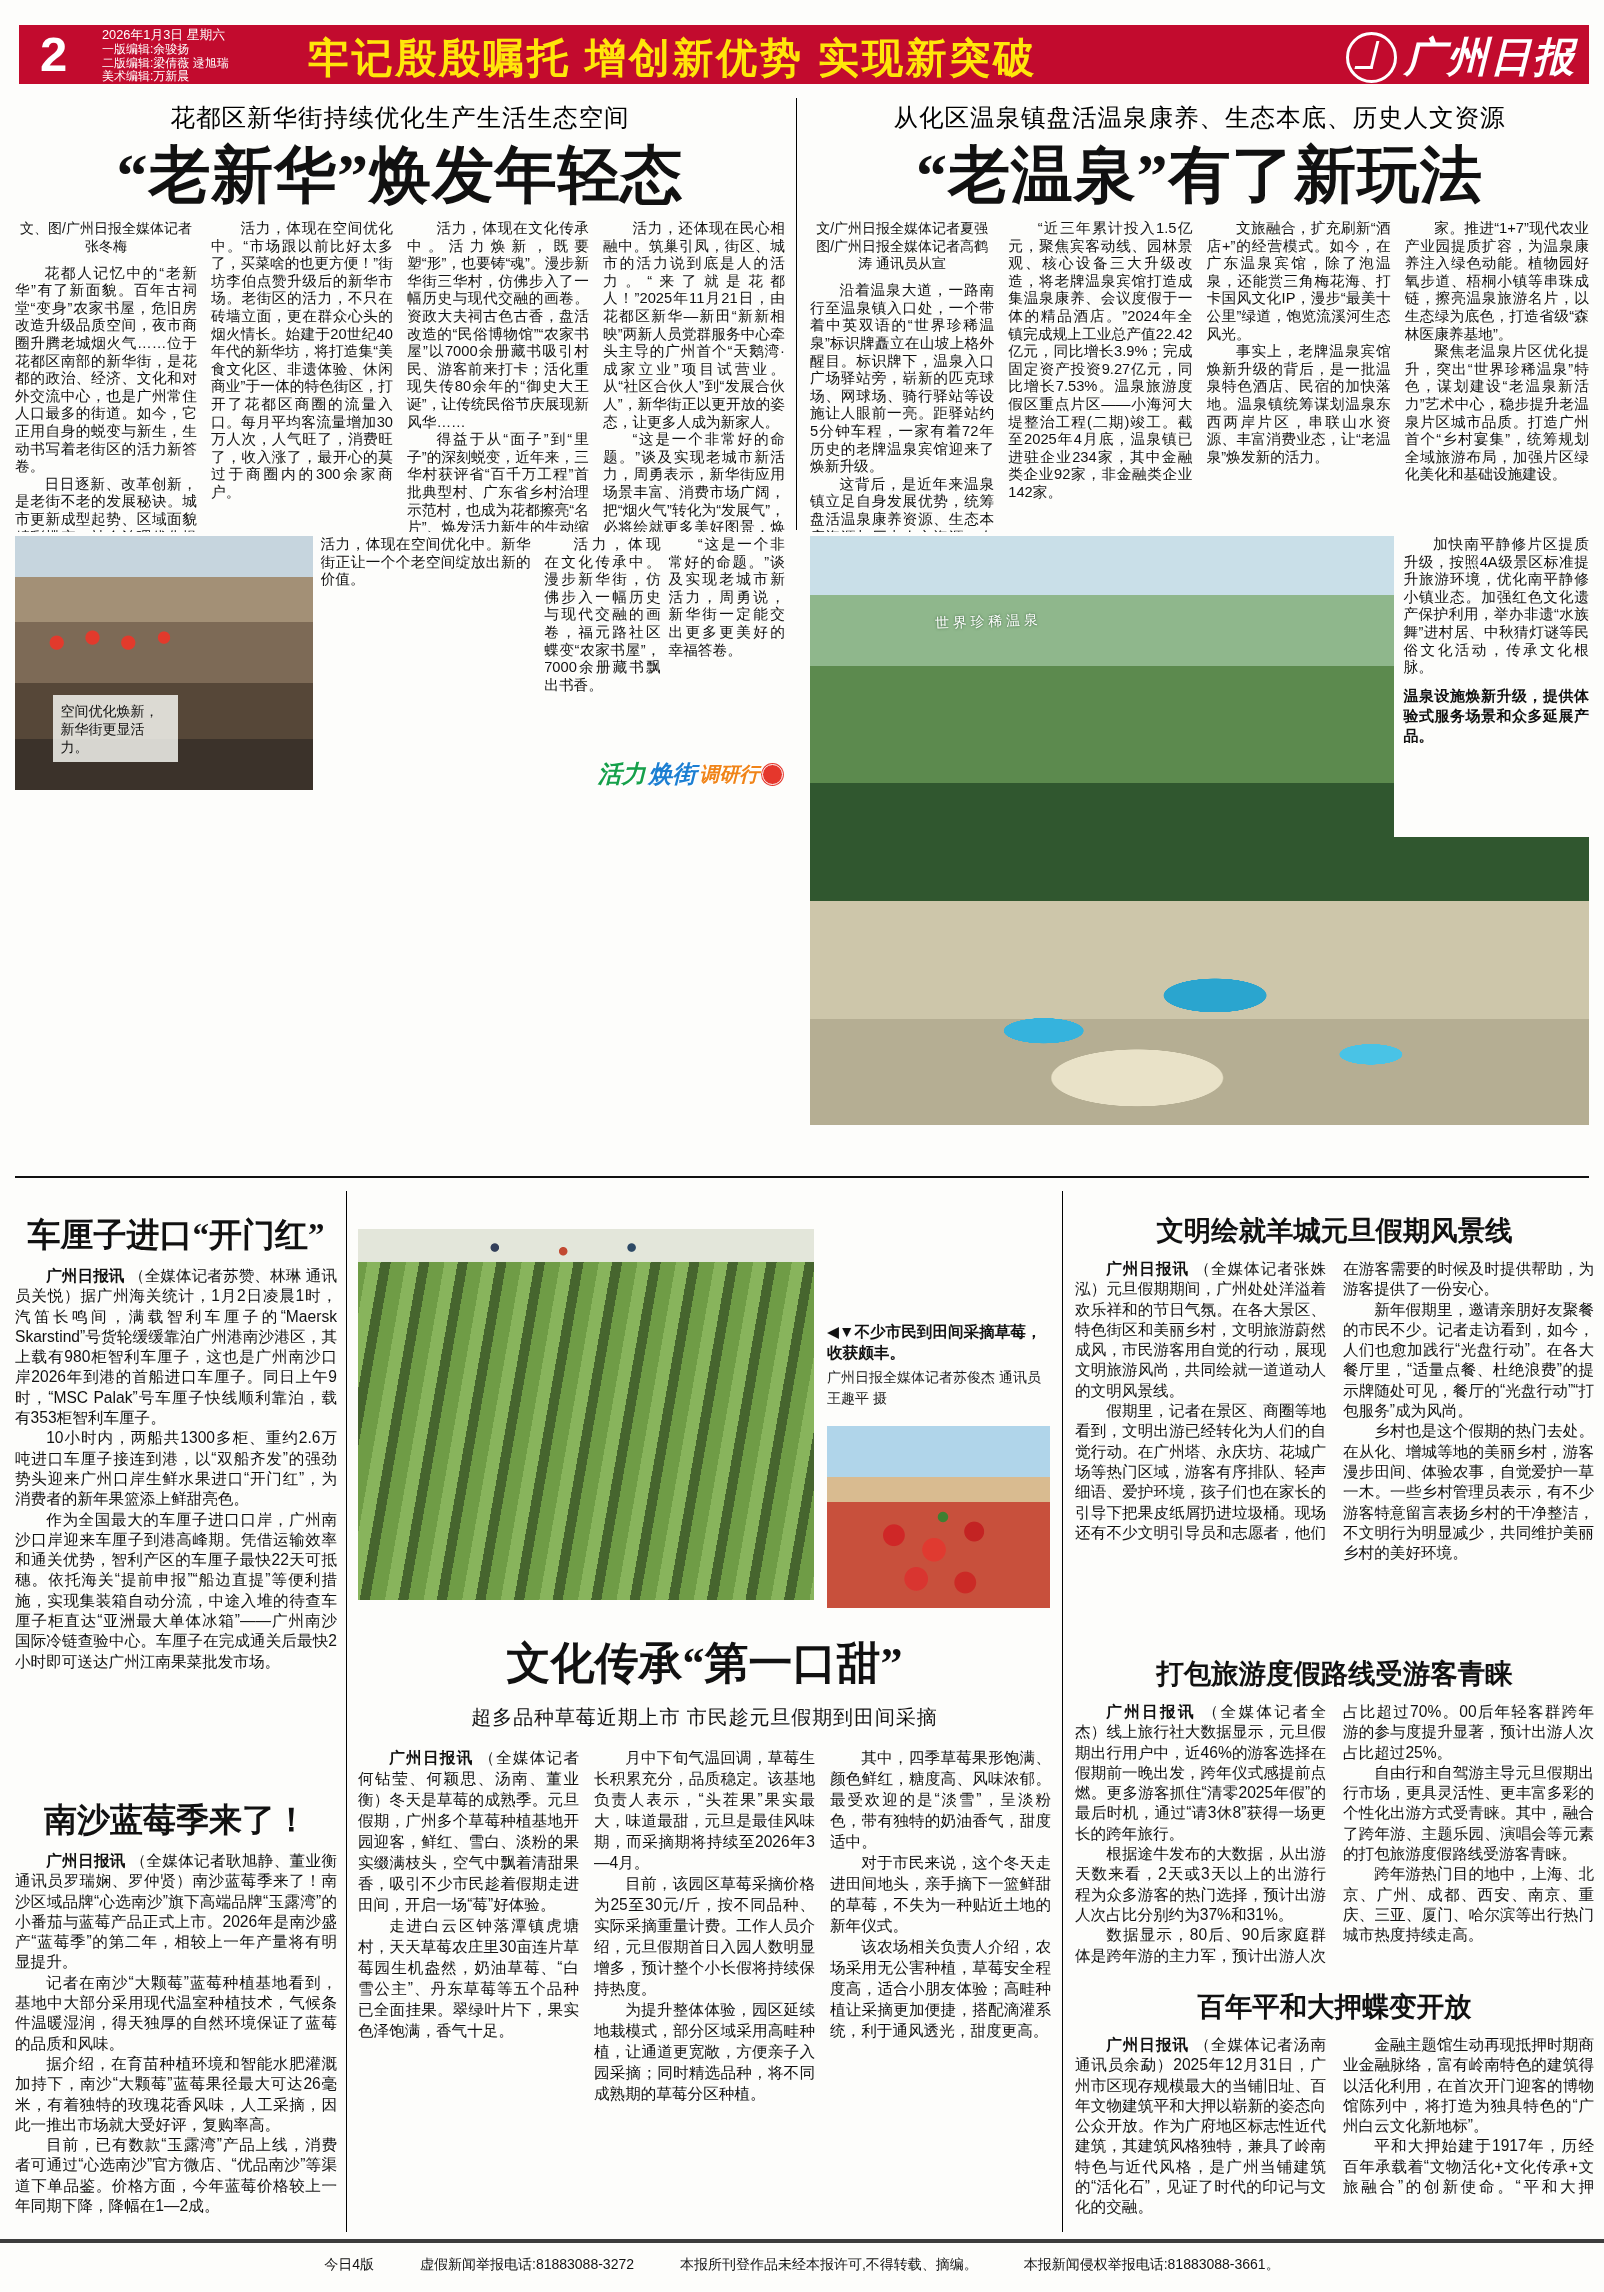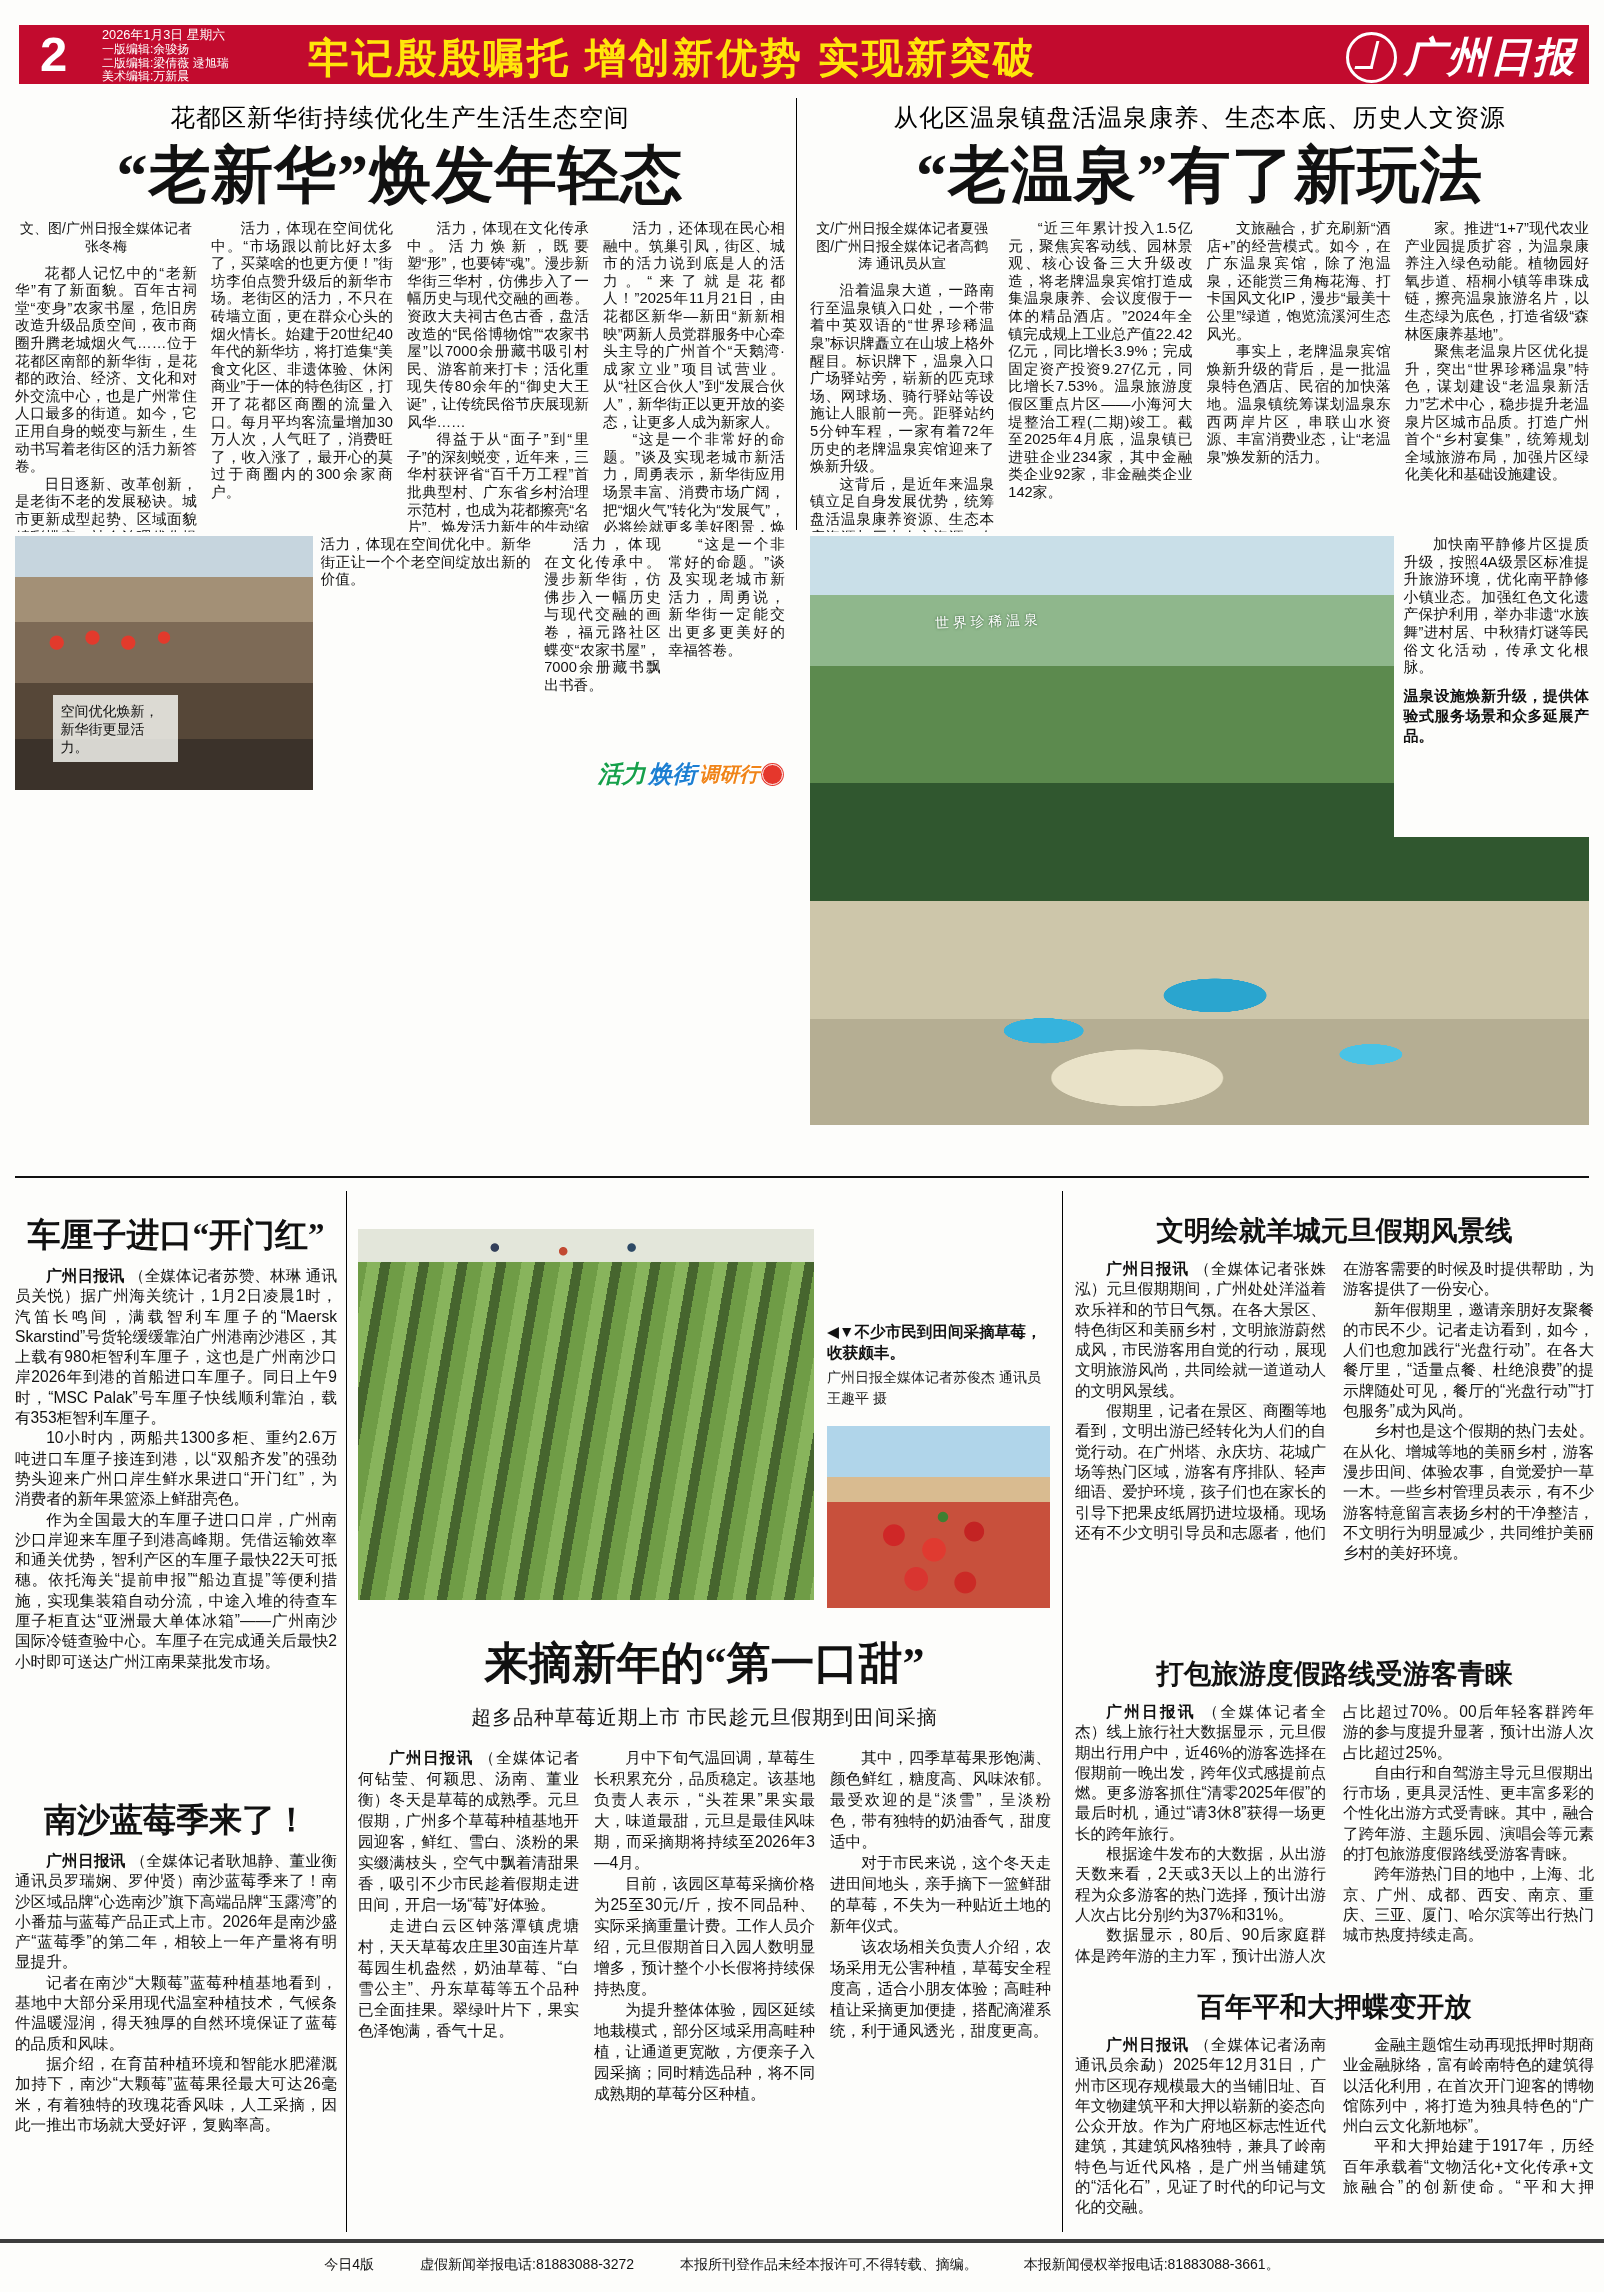--- a/index.html
+++ b/index.html
@@ -209,32 +209,33 @@
   <div class="btext bl" style="top:1266px;height:519px;">
       <p><b>广州日报讯</b> （全媒体记者苏赞、林琳 通讯员关悦）据广州海关统计，1月2日凌晨1时，汽笛长鸣间，满载智利车厘子的“Maersk Skarstind”号货轮缓缓靠泊广州港南沙港区，其上载有980柜智利车厘子，这也是广州南沙口岸2026年到港的首船进口车厘子。同日上午9时，“MSC Palak”号车厘子快线顺利靠泊，载有353柜智利车厘子。</p>
       <p>10小时内，两船共1300多柜、重约2.6万吨进口车厘子接连到港，以“双船齐发”的强劲势头迎来广州口岸生鲜水果进口“开门红”，为消费者的新年果篮添上鲜甜亮色。</p>
       <p>作为全国最大的车厘子进口口岸，广州南沙口岸迎来车厘子到港高峰期。凭借运输效率和通关优势，智利产区的车厘子最快22天可抵穗。依托海关“提前申报”“船边直提”等便利措施，实现集装箱自动分流，中途入堆的待查车厘子柜直达“亚洲最大单体冰箱”——广州南沙国际冷链查验中心。车厘子在完成通关后最快2小时即可送达广州江南果菜批发市场。</p>
     </div>
   <div class="bhead bl" style="top:1798px;font-size:33px;">南沙蓝莓季来了！</div>
   <div class="btext bl" style="top:1851px;height:375px;">
       <p><b>广州日报讯</b> （全媒体记者耿旭静、董业衡 通讯员罗瑞娴、罗仲贤）南沙蓝莓季来了！南沙区域品牌“心选南沙”旗下高端品牌“玉露湾”的小番茄与蓝莓产品正式上市。2026年是南沙盛产“蓝莓季”的第二年，相较上一年产量将有明显提升。</p>
       <p>记者在南沙“大颗莓”蓝莓种植基地看到，基地中大部分采用现代温室种植技术，气候条件温暖湿润，得天独厚的自然环境保证了蓝莓的品质和风味。</p>
       <p>据介绍，在育苗种植环境和智能水肥灌溉加持下，南沙“大颗莓”蓝莓果径最大可达26毫米，有着独特的玫瑰花香风味，人工采摘，因此一推出市场就大受好评，复购率高。</p>
+      <p>目前，已有数款“玉露湾”产品上线，消费者可通过“心选南沙”官方微店、“优品南沙”等渠道下单品鉴。价格方面，今年蓝莓价格较上一年同期下降，降幅在1—2成。</p>
     </div>
 
   <div class="vdiv" style="left:346px;top:1191px;height:1041px;"></div>
 
   <div style="position:absolute;left:358px;top:1189px;width:693px;height:1045px;">
     <div class="photo photo-field"></div>
     <div class="featcap">
       <div class="b">◀▼不少市民到田间采摘草莓，收获颇丰。</div>
       <div class="cr">广州日报全媒体记者苏俊杰 通讯员王趣平 摄</div>
     </div>
     <div class="photo photo-basket"></div>
-    <div class="feathead">来摘新年的“第一口甜”</div>
+    <div class="feathead">文化传承“第一口甜”</div>
     <div class="featsub">超多品种草莓近期上市 市民趁元旦假期到田间采摘</div>
     <div class="featbody">
       <div class="fcol">
           <p><b>广州日报讯</b> （全媒体记者何钻莹、何颖思、汤南、董业衡）冬天是草莓的成熟季。元旦假期，广州多个草莓种植基地开园迎客，鲜红、雪白、淡粉的果实缀满枝头，空气中飘着清甜果香，吸引不少市民趁着假期走进田间，开启一场“莓”好体验。</p>
           <p>走进白云区钟落潭镇虎塘村，天天草莓农庄里30亩连片草莓园生机盎然，奶油草莓、“白雪公主”、丹东草莓等五个品种已全面挂果。翠绿叶片下，果实色泽饱满，香气十足。</p>
         </div>
       <div class="fcol">
           <p>月中下旬气温回调，草莓生长积累充分，品质稳定。该基地负责人表示，“头茬果”果实最大，味道最甜，元旦是最佳风味期，而采摘期将持续至2026年3—4月。</p>
           <p>目前，该园区草莓采摘价格为25至30元/斤，按不同品种、实际采摘重量计费。工作人员介绍，元旦假期首日入园人数明显增多，预计整个小长假将持续保持热度。</p>
           <p>为提升整体体验，园区延续地栽模式，部分区域采用高畦种植，让通道更宽敞，方便亲子入园采摘；同时精选品种，将不同成熟期的草莓分区种植。</p>

